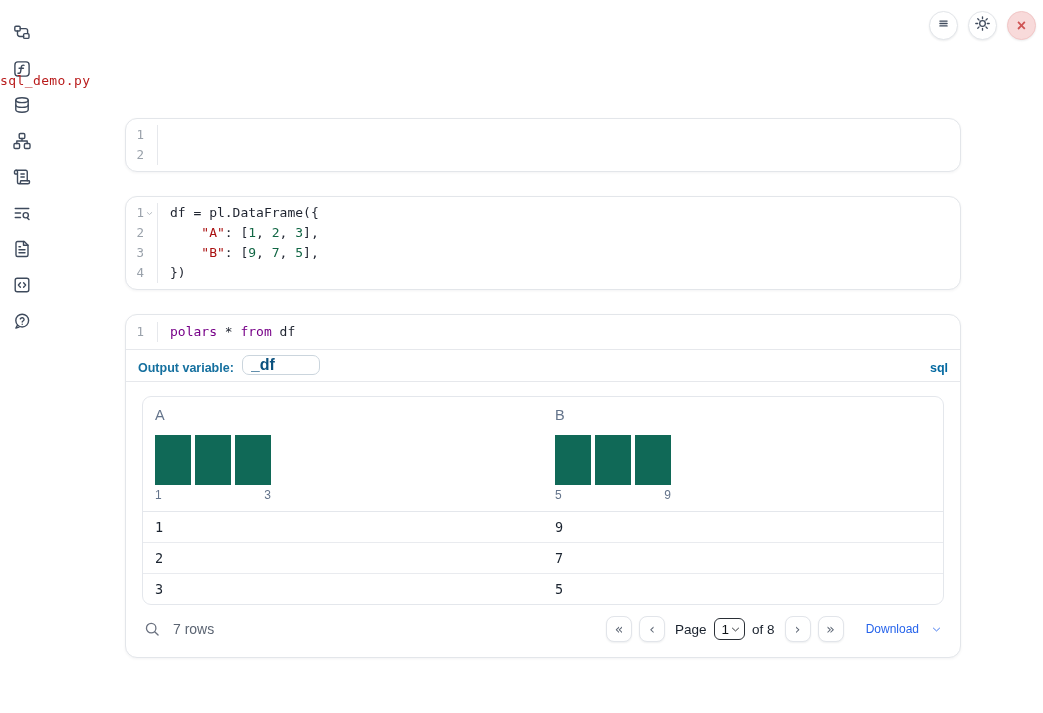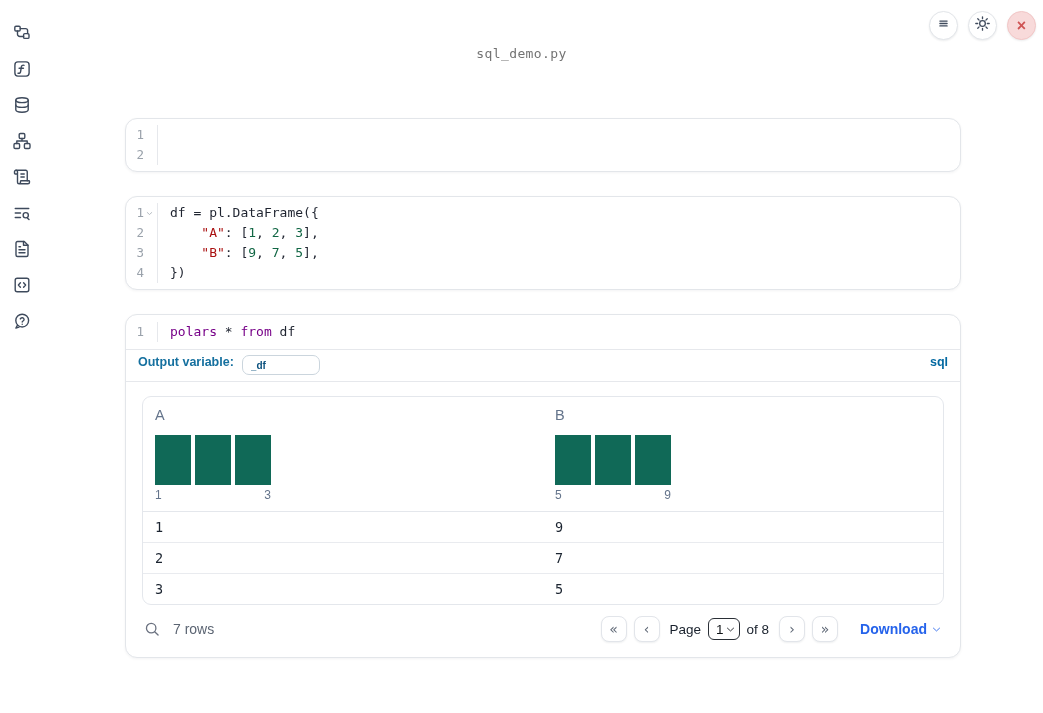--- a/index.html
+++ b/index.html
@@ -21,23 +21,23 @@
   .tb-btn {
     width:29px; height:29px; border-radius:50%; background:#fff;
     border:1px solid #e2e5e9; box-shadow:0 1px 2px rgba(16,24,40,.08);
     display:flex; align-items:center; justify-content:center;
     color:#3f4a5c; cursor:pointer;
   }
   .tb-btn.close { background:#f8dada; border-color:#f2c6c6; color:#cf5454;
     font-size:16px; font-weight:bold; line-height:1; }
   
   .doc-title {
-    position:absolute; top:46px; left:0; right:0; text-align:center;
+    position:absolute; top:73px; left:0; right:0; 
     font-family:"DejaVu Sans Mono", monospace; font-size:13px;
-    color:#737373; letter-spacing:.4px;
+    color:#b91c1c; letter-spacing:.4px;
   }
   
   .content { position:absolute; left:125px; top:118px; width:836px; }
   .cell {
     background:#fff; border:1px solid #e3e6ea; border-radius:12px;
     box-shadow:0 1px 3px rgba(16,24,40,.05); margin-bottom:24px; overflow:hidden;
   }
   .editor {
     padding:6px 0; font-family:"DejaVu Sans Mono", monospace;
     font-size:13px; line-height:20px; color:#1f2430; cursor:text;
@@ -48,26 +48,26 @@
     padding-right:3px; color:#9aa2ab; font-size:12.5px;
     border-right:1px solid #e6e8ec;
   }
   .fold-slot { width:10px; height:10px; display:flex; align-items:center; justify-content:center; color:#9aa2ab; }
   .code-text { padding-left:12px; white-space:pre; }
   .tok-kw  { color:#770088; }
   .tok-str { color:#aa1111; }
   .tok-num { color:#116644; }
   .divider { border-top:1px solid #e6e8ec; }
   
-  .outvar-row { display:flex; align-items:flex-start; padding:5px 12px 6px 12px; }
+  .outvar-row { display:flex; align-items:flex-end; padding:5px 12px 6px 12px; }
   .outvar-label { font-size:12.5px; font-weight:bold; color:#15709f; }
   .outvar-input {
     margin-left:8px; width:78px; height:20px; border:1px solid #cbd5dd;
     border-radius:7px; padding:1px 8px; font-family:"Liberation Sans",sans-serif;
-    font-size:10px; font-weight:bold; color:#0b517e; outline:none;
+    font-size:16px; font-weight:bold; color:#0b517e; outline:none;
   }
   .lang-label { margin-left:auto; font-size:12.5px; font-weight:bold; color:#0369a1; }
   
   .output-area { padding:14px 16px 0 16px; }
   .datatable { border:1px solid #e4e7ec; border-radius:9px; overflow:hidden; }
   .dt-head { display:flex; border-bottom:1px solid #e4e7ec; }
   .dt-hcell { width:50%; padding:10px 12px 9px 12px; }
   .dt-hlabel { color:#64748b; font-size:14.5px; }
   .hist { margin-top:12px; width:116px; }
   .hist-bars { display:flex; gap:4px; align-items:flex-end; height:50px; }
@@ -90,22 +90,22 @@
     color:#606977; font-size:14px; cursor:pointer; font-family:"DejaVu Sans",sans-serif;
   }
   .page-label { margin-left:3px;text-align:right; }
   .page-select {
     display:flex; align-items:center; gap:1px; border:1.5px solid #2a2f36;
     border-radius:6px; padding:1px 3px 1px 7px; height:22px; cursor:pointer; color:#101418;
   }
   .page-select .chev, .download .chev { width:11px; height:11px; display:flex; color:currentColor; }
   .of-label { margin-right:3px; }
   .download {
-    display:flex; align-items:center; gap:4px; color:#2563eb; font-size:14px;
-    font-weight:700; margin-left:15px; cursor:pointer;
+    display:flex; align-items:center; gap:12px; color:#2563eb; font-size:12px;
+    font-weight:400; margin-left:15px; cursor:pointer;
   }
 </style>
 </head>
 <body>
 
 <div class="sidebar">
     <div class="sb-item">
       <svg width="18" height="18" viewBox="0 0 18 18" fill="none" stroke="currentColor" stroke-width="1.4" stroke-linecap="round" stroke-linejoin="round">
         <rect x="1.8" y="2.2" width="5.4" height="4.8" rx="1.2"></rect>
         <rect x="10.6" y="9.6" width="5.4" height="4.8" rx="1.2"></rect>

